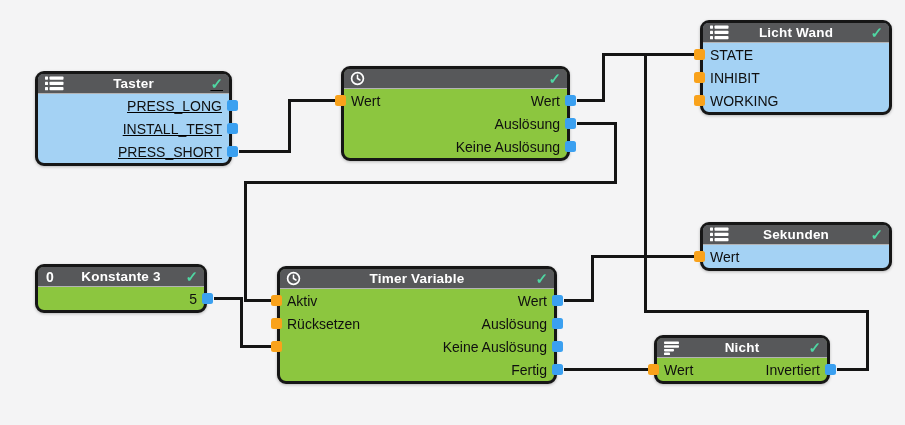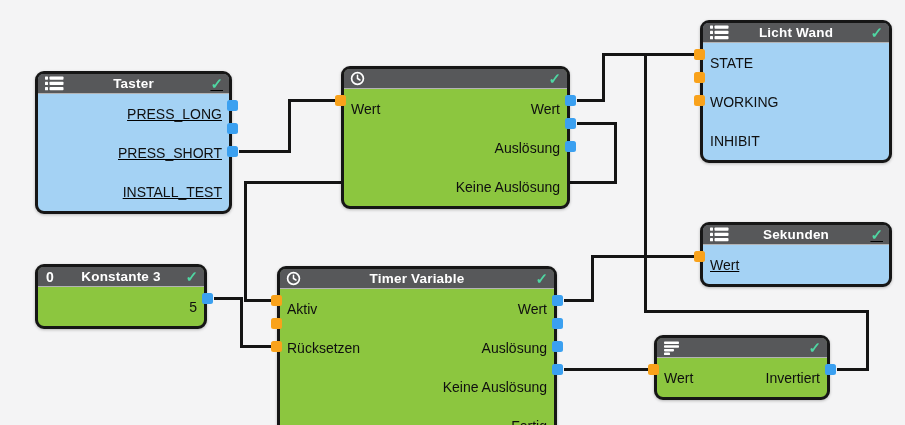--- a/index.html
+++ b/index.html
@@ -16,21 +16,21 @@
   .node.blue{background:var(--body-blue);}
   .node-header{height:20px;box-sizing:border-box;background:var(--node-header);border-radius:5px 5px 0 0;
         display:flex;align-items:center;padding:0 6px;position:relative;
         border-bottom:1px solid rgba(255,255,255,.55);}
   .node-title{position:absolute;left:0;right:0;text-align:center;color:var(--header-text);
         font-size:13.5px;font-weight:bold;letter-spacing:.2px;pointer-events:none;}
   .node-icon{position:relative;z-index:1;display:inline-flex;align-items:center;color:#fff;line-height:1;}
   .node-icon.text-icon{font-weight:bold;font-size:14px;padding-left:2px;}
   .check-icon{margin-left:auto;position:relative;z-index:1;color:var(--check);
         font-size:15px;font-weight:bold;line-height:1;}
-  .node-row{height:23px;display:flex;align-items:center;padding:8px 7px;font-size:14px;color:var(--text);}
+  .node-row{height:23px;display:flex;align-items:center;padding:0 7px;font-size:14px;color:var(--text);}
   .lbl{white-space:nowrap;}
   .lbl.out{margin-left:auto;}
   .port{position:absolute;width:11px;height:11px;border-radius:2.5px;}
   .in-port{left:-9px;background:var(--port-input);}
   .out-port{right:-9px;background:var(--port-output);}
 </style>
 </head>
 <body>
 
 <div class="canvas" style="width: 905px; height: 425px;">
@@ -74,24 +74,24 @@
         <span class="check-icon">✓</span>
       </div>
       <span class="port out-port" style="top: 26px;"></span>
       <span class="port out-port" style="top: 49px;"></span>
       <span class="port out-port" style="top: 72px;"></span>
       <div>
         <div class="node-row">
           <span class="lbl out">PRESS_LONG</span>
         </div>
         <div class="node-row">
+          <span class="lbl out">INSTALL_TEST</span>
+        </div>
+        <div class="node-row">
           <span class="lbl out">PRESS_SHORT</span>
-        </div>
-        <div class="node-row">
-          <span class="lbl out">INSTALL_TEST</span>
         </div>
       </div>
     </div>
     <div class="node green" style="left: 341px; top: 66px; width: 229px;">
       <div class="node-header">
         <span class="node-icon">
           <svg width="15" height="15" viewBox="0 0 16 16">
             <circle cx="8" cy="8" r="6.3" fill="none" stroke="#fff" stroke-width="1.8"></circle>
             <path d="M8 4.6V8l2.6 1.6" stroke="#fff" stroke-width="1.6" fill="none" stroke-linecap="round"></path>
           </svg>
@@ -133,28 +133,28 @@
         <span class="check-icon">✓</span>
       </div>
       <span class="port in-port" style="top: 26px;"></span>
       <span class="port in-port" style="top: 49px;"></span>
       <span class="port in-port" style="top: 72px;"></span>
       <div>
         <div class="node-row">
           <span class="lbl in">STATE</span>
         </div>
         <div class="node-row">
+          <span class="lbl in">INHIBIT</span>
+        </div>
+        <div class="node-row">
           <span class="lbl in">WORKING</span>
         </div>
-        <div class="node-row">
-          <span class="lbl in">INHIBIT</span>
-        </div>
-      </div>
-    </div>
-    <div class="node blue" style="left: 700px; top: 222px; width: 192px; text-decoration: underline;">
+      </div>
+    </div>
+    <div class="node blue" style="left: 700px; top: 222px; width: 192px;">
       <div class="node-header">
         <span class="node-icon">
           <svg width="21" height="15" viewBox="0 0 21 15">
             <g fill="#fff">
               <rect x="1" y="0.5" width="3" height="3.2" rx="0.6"></rect>
               <rect x="5.5" y="0.5" width="14" height="3.2" rx="0.8"></rect>
               <rect x="1" y="5.8" width="3" height="3.2" rx="0.6"></rect>
               <rect x="5.5" y="5.8" width="14" height="3.2" rx="0.8"></rect>
               <rect x="1" y="11.1" width="3" height="3.2" rx="0.6"></rect>
               <rect x="5.5" y="11.1" width="14" height="3.2" rx="0.8"></rect>
@@ -224,20 +224,21 @@
         <span class="node-icon">
           <svg width="17" height="14" viewBox="0 0 17 14">
             <g fill="#fff">
               <rect x="1" y="0.5" width="15" height="2.5" rx="0.8"></rect>
               <rect x="1" y="4.2" width="15" height="2.5" rx="0.8"></rect>
               <rect x="1" y="7.9" width="10" height="2.5" rx="0.8"></rect>
               <rect x="1" y="11.6" width="6" height="2.5" rx="0.8"></rect>
             </g>
           </svg>
         </span>
+        <span class="node-title">Nicht</span>
         <span class="check-icon">✓</span>
       </div>
       <span class="port in-port" style="top: 26px;"></span>
       <span class="port out-port" style="top: 26px;"></span>
       <div>
         <div class="node-row">
           <span class="lbl in">Wert</span>
           <span class="lbl out">Invertiert</span>
         </div>
       </div>

